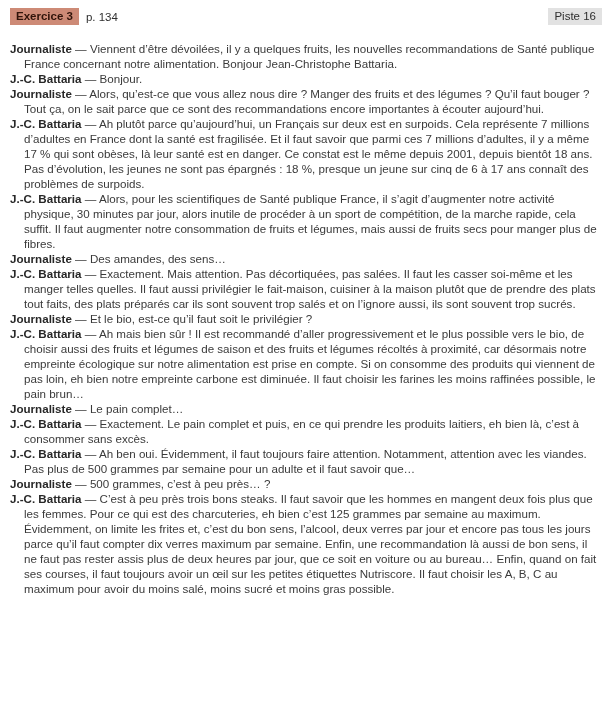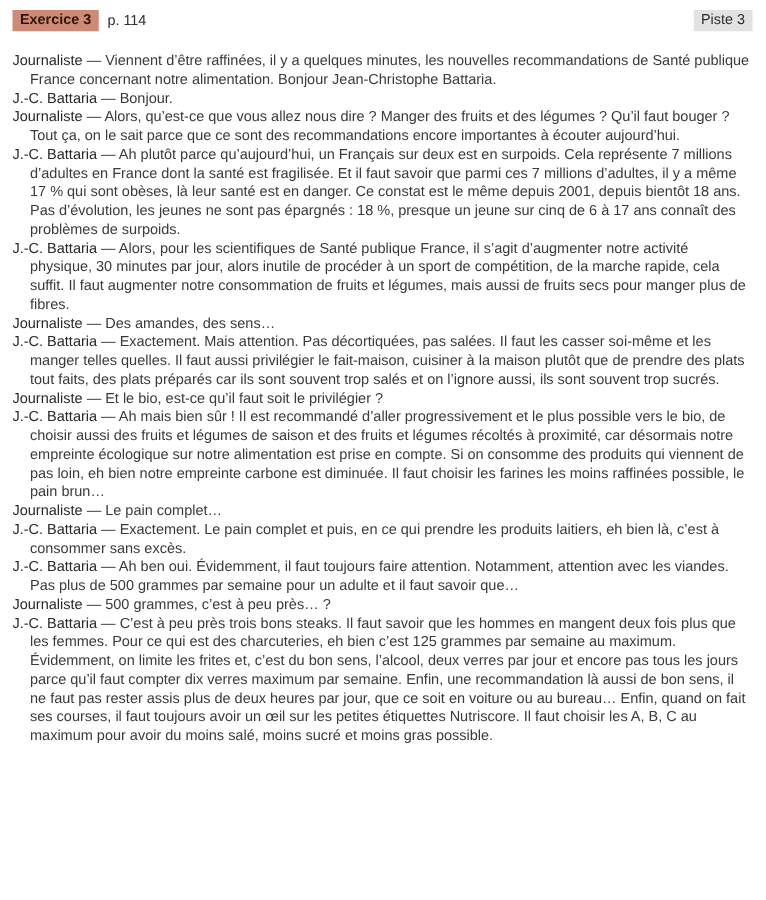--- a/index.html
+++ b/index.html
@@ -55,39 +55,39 @@
   .transcript p.line {
     margin: 0;
     font-size: 11.6px;
     line-height: 15px;
     color: #3a3a3a;
     padding-left: 14px;
     text-indent: -14px;
     text-align: left;
   }
   .speaker {
-    font-weight: normal;
+    font-weight: bold;
     color: #282828;
   }
 </style>
 </head>
 <body>
 
 <div class="page">
 
   <header class="topbar">
     <div class="topbar-left">
       <span class="badge-exercise">Exercice 3</span>
-      <span class="page-ref">p. 114</span>
+      <span class="page-ref">p. 134</span>
     </div>
-    <span class="badge-track">Piste 3</span>
+    <span class="badge-track">Piste 16</span>
   </header>
 
   <main class="transcript" id="transcript">
-    <p class="line"><strong class="speaker">Journaliste</strong> <span>—</span> <span>Viennent d’être raffinées, il y a quelques minutes, les nouvelles recommandations de Santé publique France concernant notre alimentation. Bonjour Jean-Christophe Battaria.</span></p>
+    <p class="line"><strong class="speaker">Journaliste</strong> <span>—</span> <span>Viennent d’être dévoilées, il y a quelques fruits, les nouvelles recommandations de Santé publique France concernant notre alimentation. Bonjour Jean-Christophe Battaria.</span></p>
 
     <p class="line"><strong class="speaker">J.-C. Battaria</strong> <span>—</span> <span>Bonjour.</span></p>
 
     <p class="line"><strong class="speaker">Journaliste</strong> <span>—</span> <span>Alors, qu’est-ce que vous allez nous dire ? Manger des fruits et des légumes ? Qu’il faut bouger ? Tout ça, on le sait parce que ce sont des recommandations encore importantes à écouter aujourd’hui.</span></p>
 
     <p class="line"><strong class="speaker">J.-C. Battaria</strong> <span>—</span> <span>Ah plutôt parce qu’aujourd’hui, un Français sur deux est en surpoids. Cela représente 7 millions d’adultes en France dont la santé est fragilisée. Et il faut savoir que parmi ces 7 millions d’adultes, il y a même 17 % qui sont obèses, là leur santé est en danger. Ce constat est le même depuis 2001, depuis bientôt 18 ans. Pas d’évolution, les jeunes ne sont pas épargnés : 18 %, presque un jeune sur cinq de 6 à 17 ans connaît des problèmes de surpoids.</span></p>
 
 
     <p class="line"><strong class="speaker">J.-C. Battaria</strong> <span>—</span> <span>Alors, pour les scientifiques de Santé publique France, il s’agit d’augmenter notre activité physique, 30 minutes par jour, alors inutile de procéder à un sport de compétition, de la marche rapide, cela suffit. Il faut augmenter notre consommation de fruits et légumes, mais aussi de fruits secs pour manger plus de fibres.</span></p>
 

